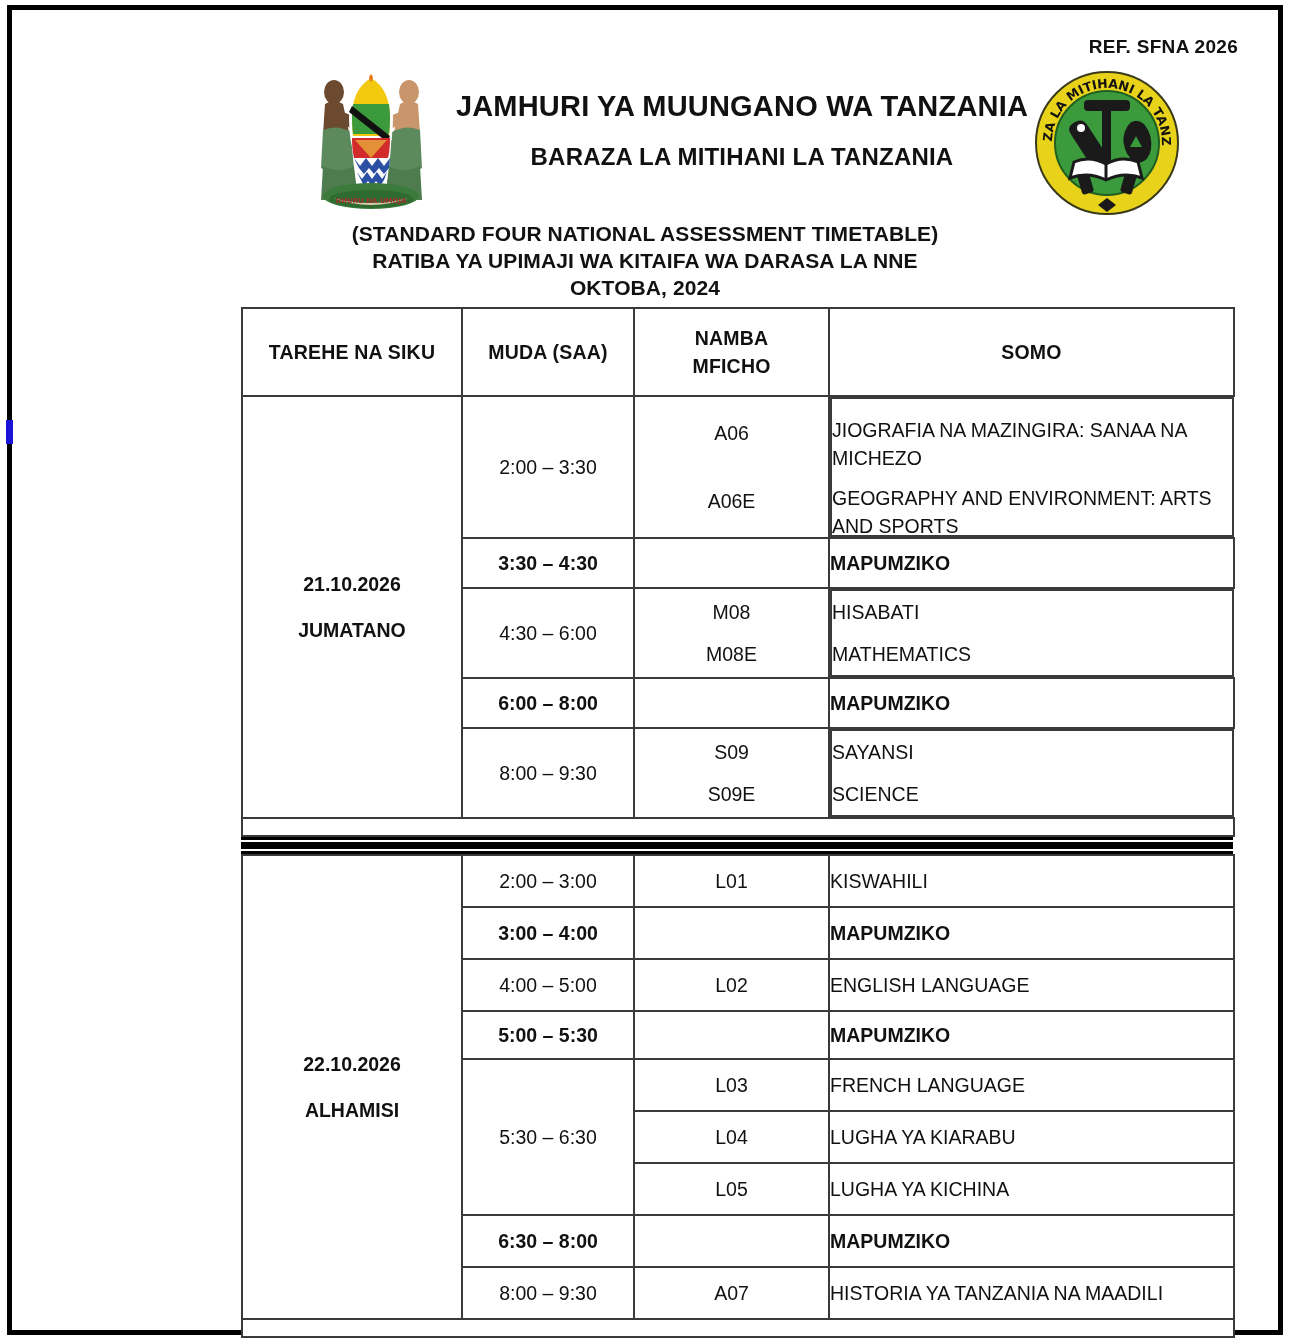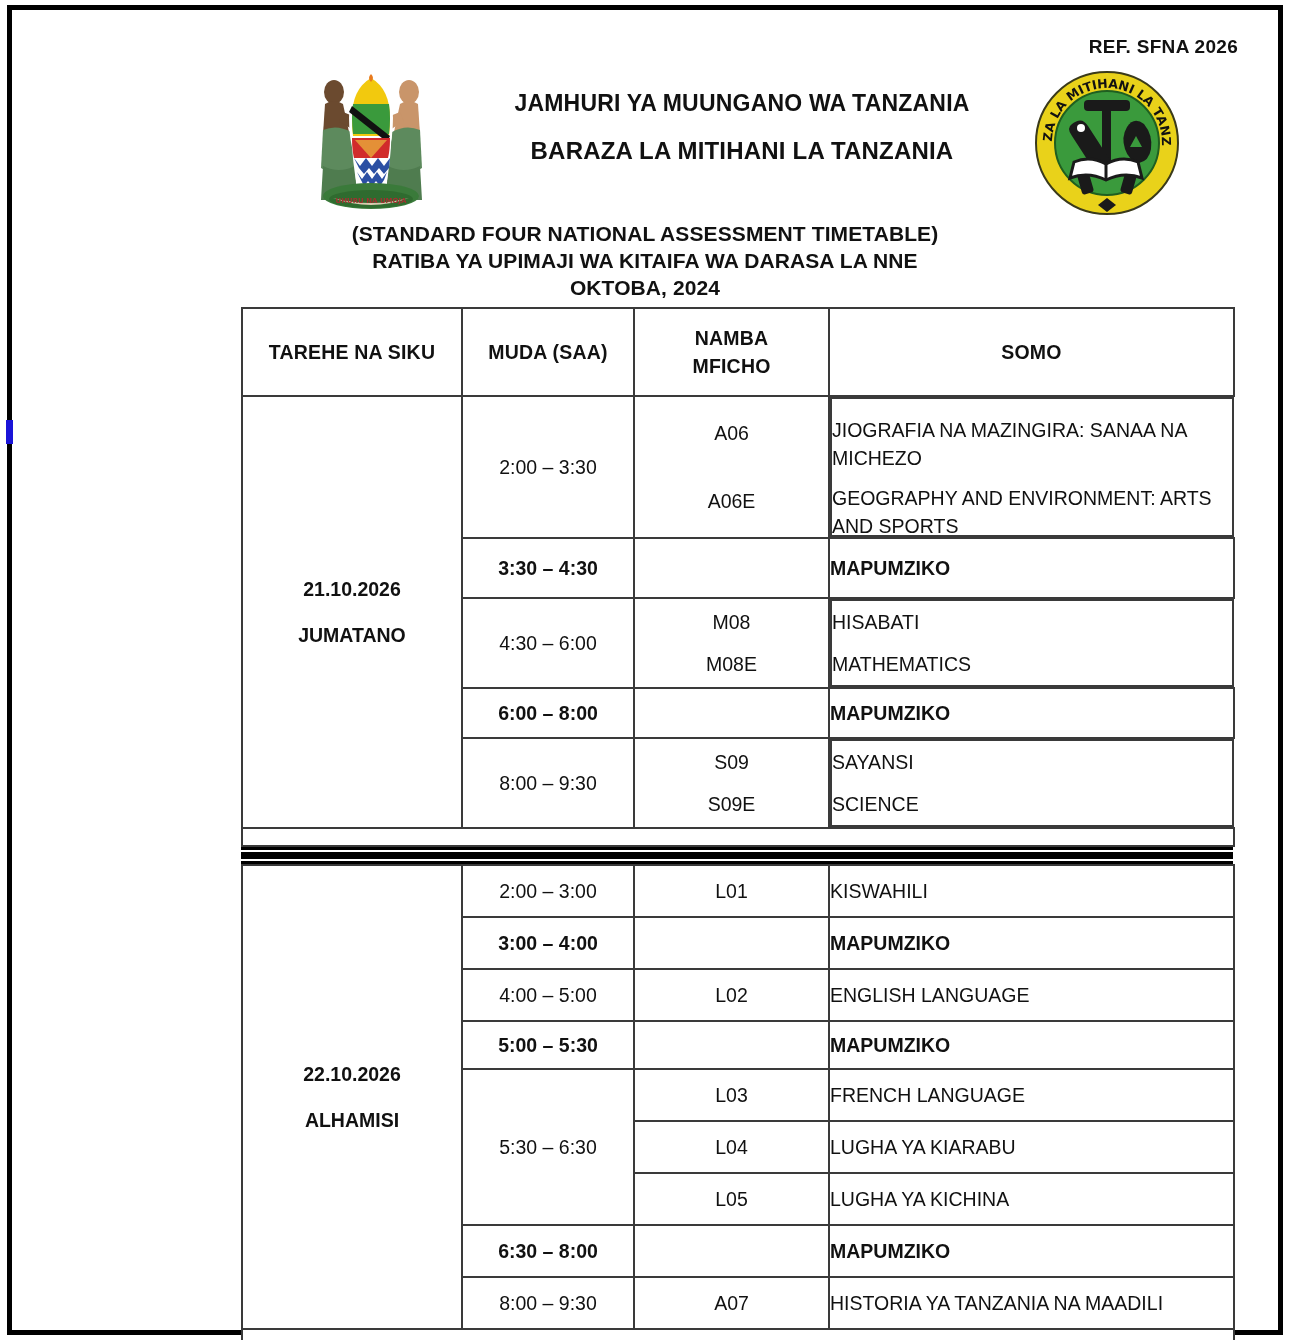--- a/index.html
+++ b/index.html
@@ -59,21 +59,21 @@
   .header-titles {
     position:absolute;
     left:430px; top:36px;
     width:600px;
     text-align:center;
   }
   .header-titles div {
     font-weight:bold;
     letter-spacing:0.2px;
   }
-  .ht1 { font-size:23px; margin-bottom:20px; }
+  .ht1 { font-size:29px; margin-bottom:20px; }
   .ht2 { font-size:22.5px; margin-bottom:20px; }
   .ht3 { font-size:24px; }
 
   
   .subtitles {
     position:absolute;
     left:0; top:210px; width:100%;
     text-align:center;
   }
   .subtitles div {
@@ -303,21 +303,21 @@
               <span class="s-row">A06</span>
               <span class="s-row">A06E</span>
             </td>
             <td class="subj-cell stack">
               <span class="s-row">JIOGRAFIA NA MAZINGIRA: SANAA NA MICHEZO</span>
               <span class="s-row">GEOGRAPHY AND ENVIRONMENT: ARTS AND SPORTS</span>
             </td>
           </tr>
 
           <tr>
-            <td class="time-cell bold" style="height:60px">3:30 – 4:30</td>
+            <td class="time-cell bold" style="height:50px">3:30 – 4:30</td>
             <td class="code-cell"></td>
             <td class="subj-cell bold">MAPUMZIKO</td>
           </tr>
 
           <tr>
             <td class="time-cell">4:30 – 6:00</td>
             <td class="code-cell stack-code stack2">
               <span class="s-row">M08</span>
               <span class="s-row">M08E</span>
             </td>

